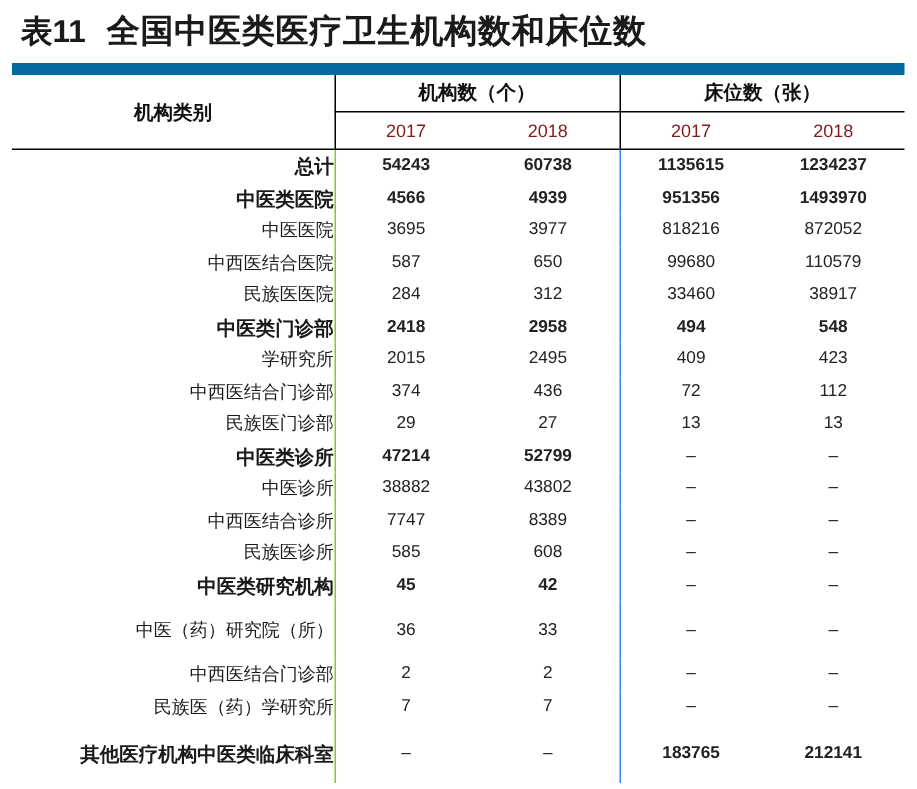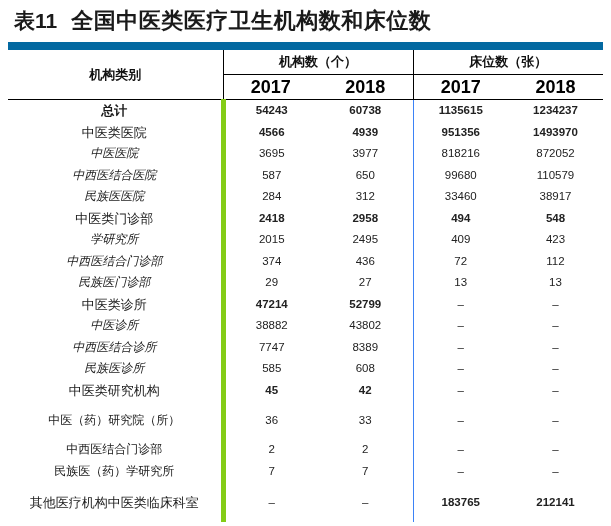--- a/index.html
+++ b/index.html
@@ -62,46 +62,46 @@
     height: 48px;
     border-right: 1px solid #000;
   }
   .hdr-group {
     height: 24px;
     border-bottom: 1px solid #000;
   }
   .hdr-group.with-sep { border-right: 1px solid #000; }
   .hdr-year {
     height: 24px;
-    font-size: 18px;
-    font-weight: bold;
-    color: #000000;
+    font-size: 12px;
+    font-weight: normal;
+    color: #7f1d1d;
   }
   .hdr-year.with-sep { border-right: 1px solid #000; }
 
   tbody td {
     height: 21.5px;
     line-height: 21.5px;
   }
   td.cat {
-    text-align: center;
-    border-right: 5px solid #84cc16;
+    text-align: right;
+    border-right: 1px solid #84cc16;
     white-space: nowrap;
     overflow: hidden;
   }
   td.num {
     text-align: center;
     font-size: 11.5px;
     color: #222;
   }
   td.num.with-sep { border-right: 1px solid #3b82f6; }
 
   .lvl0 { padding-left: 6px; font-weight: bold; font-size: 13px; }
-  .lvl1 { padding-left: 6px; font-weight: normal; font-size: 13px; margin-left: 24px; }
-  .lvl2 { padding-left: 22px; font-weight: normal; font-size: 12px; font-style: italic; }
+  .lvl1 { padding-left: 6px; font-weight: bold; font-size: 13px; margin-left: 24px; }
+  .lvl2 { padding-left: 22px; font-weight: normal; font-size: 12px; }
   .lvl3 { padding-left: 30px; font-weight: normal; font-size: 12px; }
   .bold-num { font-weight: bold; color: #000; }
   .wrap2 {
     line-height: 15px;
     white-space: normal;
     padding-top: 2px;
     padding-bottom: 2px;
   }
   tr.tall td { height: 38px; }
   tr.tall td.num { line-height: 38px; }

